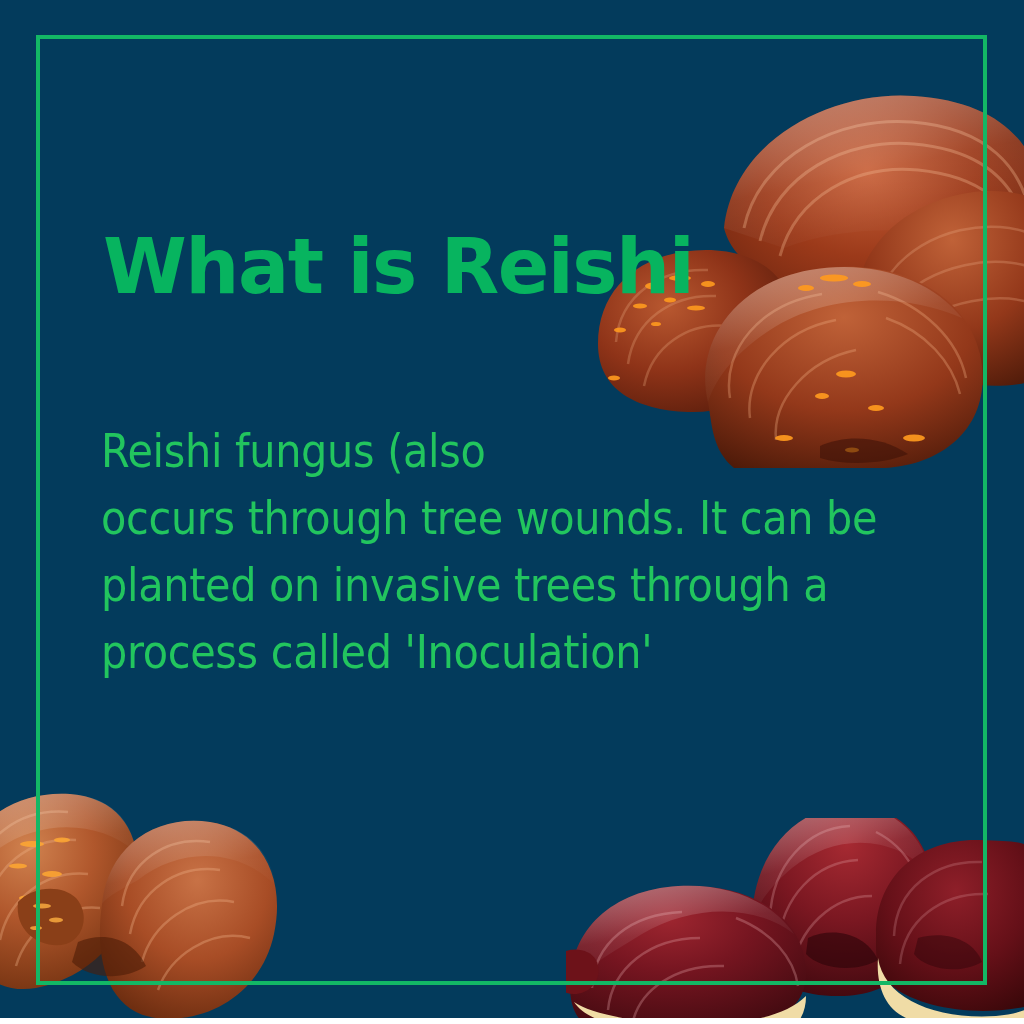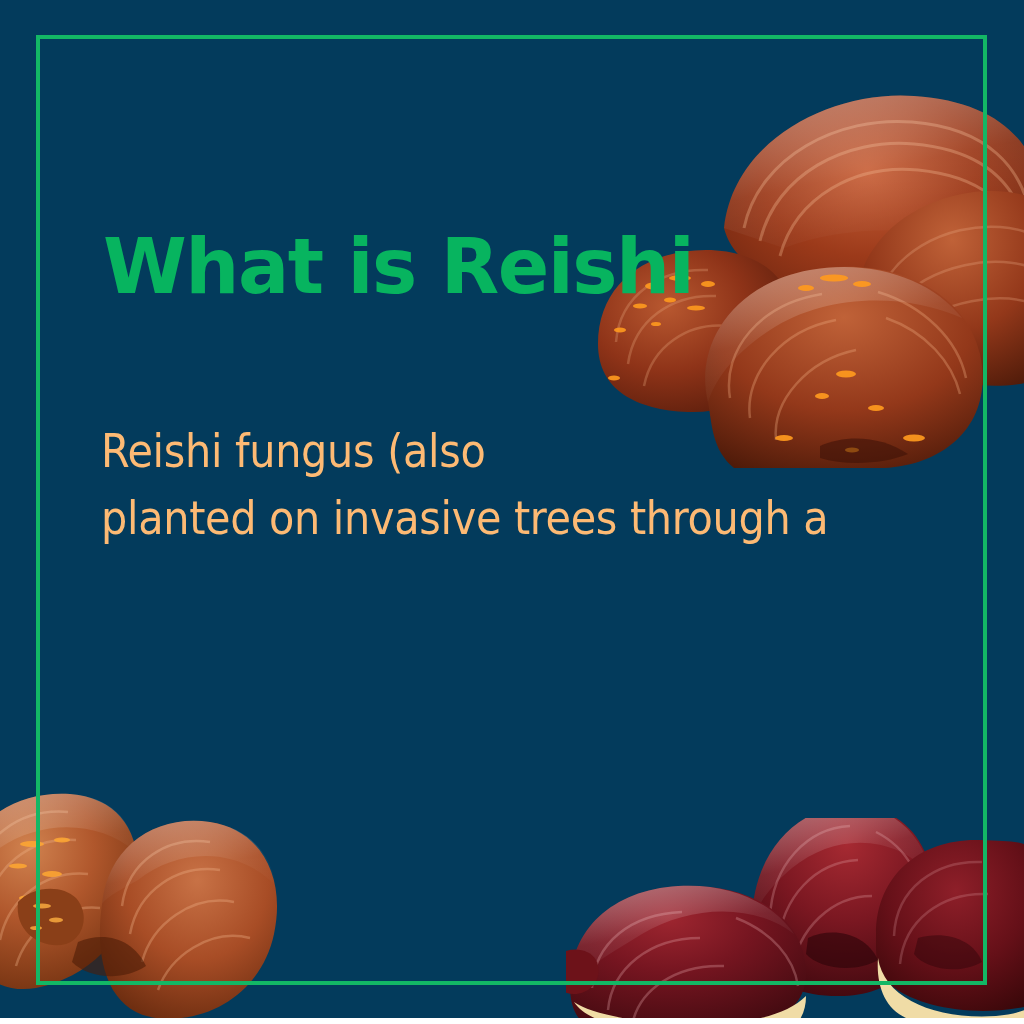--- a/index.html
+++ b/index.html
@@ -271,20 +271,22 @@
       <path d="M352 120 C380 112 408 122 416 144 C392 158 358 150 348 136 Z" fill="#2c0408" opacity="0.45"></path>
     </svg>
   </div>
 
   <div id="frame" style="border-color: rgb(19, 183, 101); border-width: 4px;"></div>
 
   <h1 id="headline" style="color: rgb(7, 180, 95);">
     <span class="hl-line">What is Reishi</span>
   </h1>
 
-  <div id="body-copy" style="color: #fdba74;">
+  <div id="body-copy" style="color: #22c55e;">
     <span class="bc-line">Reishi fungus (also</span>
+    <span class="bc-line">occurs through tree wounds. It can be</span>
     <span class="bc-line">planted on invasive trees through a</span>
+    <span class="bc-line">process called 'Inoculation'</span>
   </div>
 
   <div id="bottom-strip" style="background: rgb(255, 255, 255);"></div>
 
 </div>
 
 </body></html>

